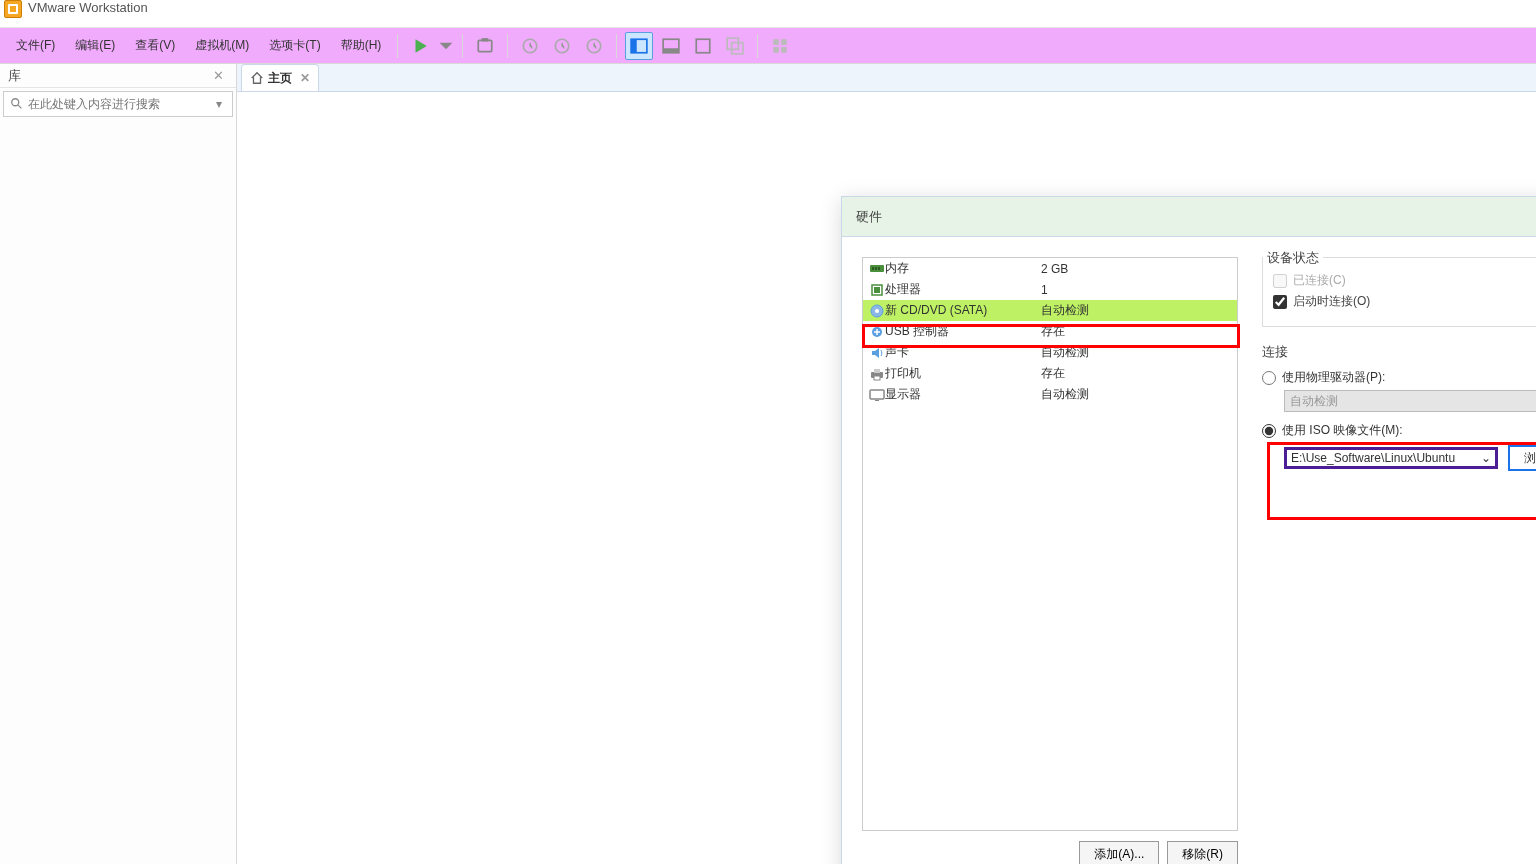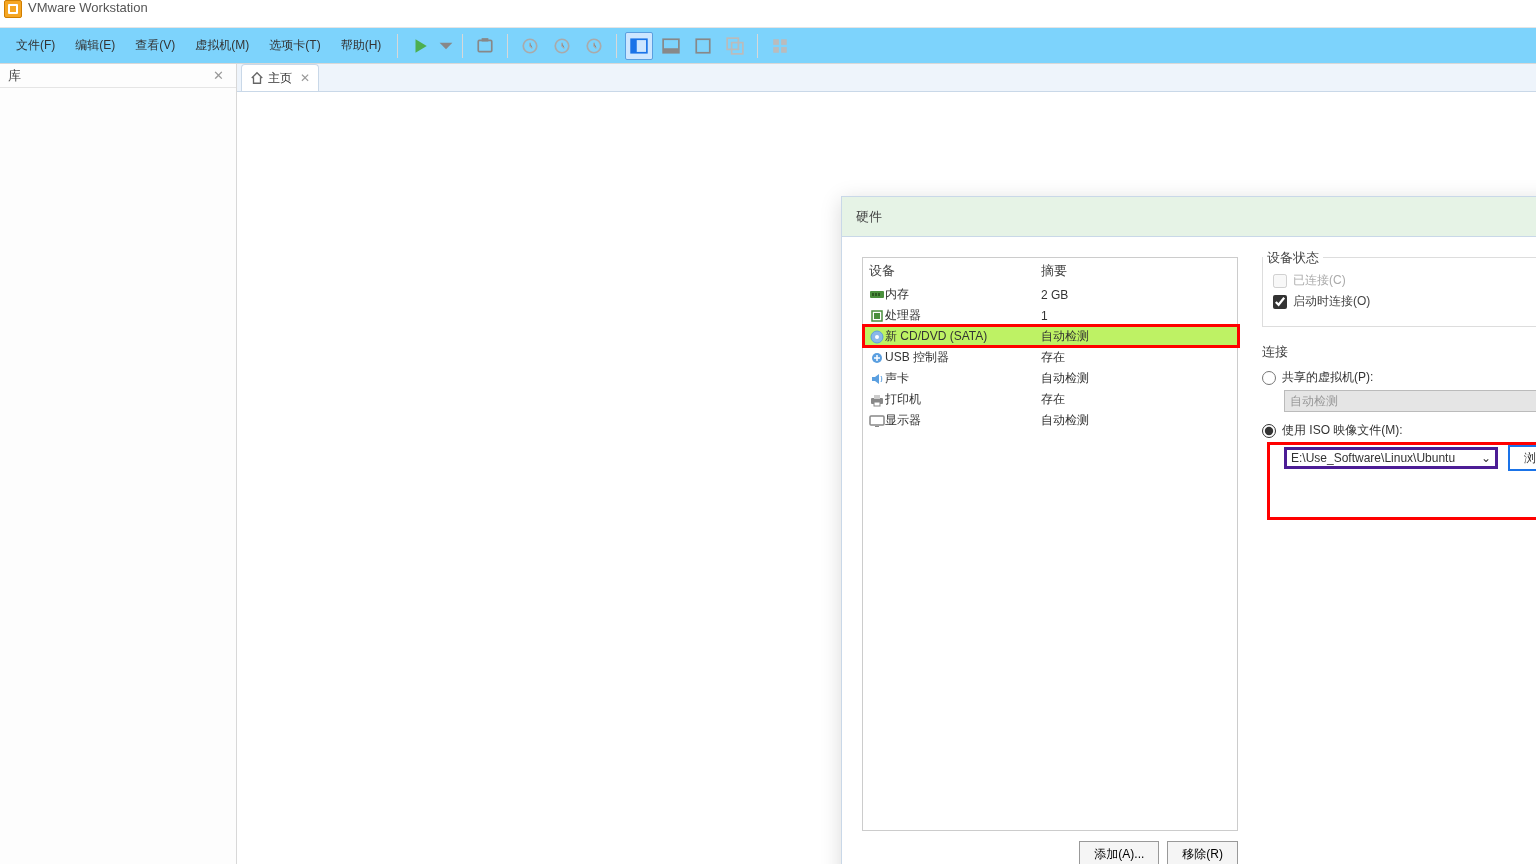--- a/index.html
+++ b/index.html
@@ -5,21 +5,21 @@
   * { box-sizing: border-box; margin: 0; padding: 0; }
   body { font-family: "Microsoft YaHei", "Segoe UI", sans-serif; font-size: 12px; color: #333; background: #fff; width: 1536px; height: 864px; overflow: hidden; position: relative; }
   
   
   .titlebar { height: 28px; background: #fff; border-bottom: 1px solid #e5e5e5; display: flex; align-items: flex-start; padding: 0 4px; }
   .app-icon { width: 18px; height: 18px; background: #f5a623; border: 1px solid #d07e00; border-radius: 2px; margin-right: 6px; position: relative; }
   .app-icon::after { content: ""; position: absolute; inset: 3px; border: 2px solid #fff; border-radius: 1px; }
   .titlebar-text { color: #555; font-size: 13px; }
   
   
-  .menubar { height: 36px; background: #7dd3fc; border-bottom: 1px solid #d8d8d8; display: flex; align-items: center; padding: 0 6px; gap: 0; }
+  .menubar { height: 36px; background: #f0abfc; border-bottom: 1px solid #d8d8d8; display: flex; align-items: center; padding: 0 6px; gap: 0; }
   .menu-item { padding: 6px 10px; cursor: pointer; }
   .menu-sep { width: 1px; height: 24px; background: #d8d8d8; margin: 0 6px; }
   .tb-btn { width: 28px; height: 28px; display: inline-flex; align-items: center; justify-content: center; cursor: pointer; margin: 0 2px; border-radius: 2px; }
   .tb-btn.active { background: #cde6ff; border: 1px solid #5a9fe0; }
   .tb-btn svg { width: 18px; height: 18px; }
   .tb-group { display: inline-flex; align-items: center; }
   
   
   .main-area { display: flex; height: calc(864px - 64px); }
   
@@ -30,21 +30,21 @@
   .search-box { height: 26px; margin: 3px; border: 1px solid #ccc; background: #fff; display: flex; align-items: center; padding: 0 6px; }
   .search-box svg { width: 14px; height: 14px; fill: #888; margin-right: 4px; }
   .search-input { border: none; outline: none; flex: 1; font-size: 12px; background: transparent; color: #888; }
   .search-dd { width: 14px; color: #888; cursor: pointer; text-align: center; }
   .tree { padding: 4px 2px; }
   .tree-item { display: flex; align-items: center; padding: 2px 4px; padding-left: 14px; cursor: pointer; }
   .tree-item svg { width: 16px; height: 16px; margin-right: 4px; }
   
   
   .tabrow { height: 28px; background: #eef4fb; border-bottom: 1px solid #c9d8e8; display: flex; align-items: flex-end; padding-left: 4px; }
-  .tab { height: 27px; background: #fff; border: 1px solid #c9d8e8; border-bottom: none; border-radius: 4px 4px 0 0; display: inline-flex; align-items: center; padding: 0 8px; gap: 4px; }
+  .tab { height: 27px; background: #fff; border: 1px solid #c9d8e8; border-bottom: none; border-radius: 4px 4px 0 0; display: inline-flex; align-items: center; padding: 0 8px; gap: 4px; font-weight: bold; }
   .tab svg { width: 14px; height: 14px; }
   .tab-close { color: #999; cursor: pointer; margin-left: 4px; }
   .content { flex: 1; position: relative; background: #fff; }
   
   
   .dialog { position: absolute; left: 604px; top: 132px; width: 810px; height: 692px; background: #fff; border: 1px solid #c9d8e8; box-shadow: 0 4px 20px rgba(0,0,0,0.15); }
   .dlg-title { height: 40px; background: #e6f3e6; border-bottom: 1px solid #c9d8e8; display: flex; align-items: center; justify-content: space-between; padding: 0 14px; font-size: 13px; color: #444; }
   .dlg-body { padding: 20px; display: flex; gap: 24px; height: calc(100% - 40px); }
   
   
@@ -171,20 +171,28 @@
   </span>
 </div>
 
 <div class="main-area">
 
   <div class="sidebar">
     <div class="side-header">
       <span>库</span>
       <span class="side-close">✕</span>
     </div>
+    <div class="search-box">
+      <svg viewBox="0 0 16 16">
+          <circle cx="6" cy="6" r="4" fill="none" stroke="#888" stroke-width="1.5"></circle>
+          <path stroke="#888" stroke-width="1.5" d="M9 9l4 4"></path>
+        </svg>
+      <input class="search-input" placeholder="在此处键入内容进行搜索" style="">
+      <span class="search-dd">▾</span>
+    </div>
   </div>
 
   <div class="content">
     <div class="tabrow">
       <div class="tab">
         <svg viewBox="0 0 16 16">
             <path fill="none" stroke="#666" stroke-width="1.5" d="M2 8l6-6 6 6M4 7v7h8V7"></path>
           </svg>
         <span>主页</span>
         <span class="tab-close">✕</span>
@@ -193,24 +201,20 @@
 
     <div class="dialog">
       <div class="dlg-title">
         <span>硬件</span>
 
       </div>
       <div class="dlg-body">
 
         <div class="dev-panel">
           <div class="dev-list">
-            <div class="dev-head">
-              <span class="c1">设备</span>
-              <span class="c2">摘要</span>
-            </div>
             <div class="dev-row">
               <span class="c1">
                   <svg viewBox="0 0 16 14">
                     <rect x="1" y="3" width="14" height="7" fill="#4a8f3c" rx="1"></rect>
                     <rect x="3" y="5" width="2" height="3" fill="#2c5a20"></rect>
                     <rect x="6" y="5" width="2" height="3" fill="#2c5a20"></rect>
                     <rect x="9" y="5" width="2" height="3" fill="#2c5a20"></rect>
                   </svg>
                   <span>内存</span>
                 </span>
@@ -294,21 +298,21 @@
             <div class="chk-row">
               <input type="checkbox" class="chk" checked="" style="">
               <span>启动时连接(O)</span>
             </div>
           </div>
 
           <div class="fieldset" style="border:none;padding:0">
             <div style="font-size:13px;color:#444;margin-bottom:8px">连接</div>
             <div class="radio-row">
               <input type="radio" name="conn" class="radio" style="">
-              <span>共享的虚拟机(P):</span>
+              <span>使用物理驱动器(P):</span>
             </div>
             <div style="margin-left:22px;margin-bottom:10px">
               <div class="combo disabled">
                 <span>自动检测</span>
 
               </div>
             </div>
             <div class="radio-row">
               <input type="radio" name="conn" class="radio" checked="" style="">
               <span>使用 ISO 映像文件(M):</span>

